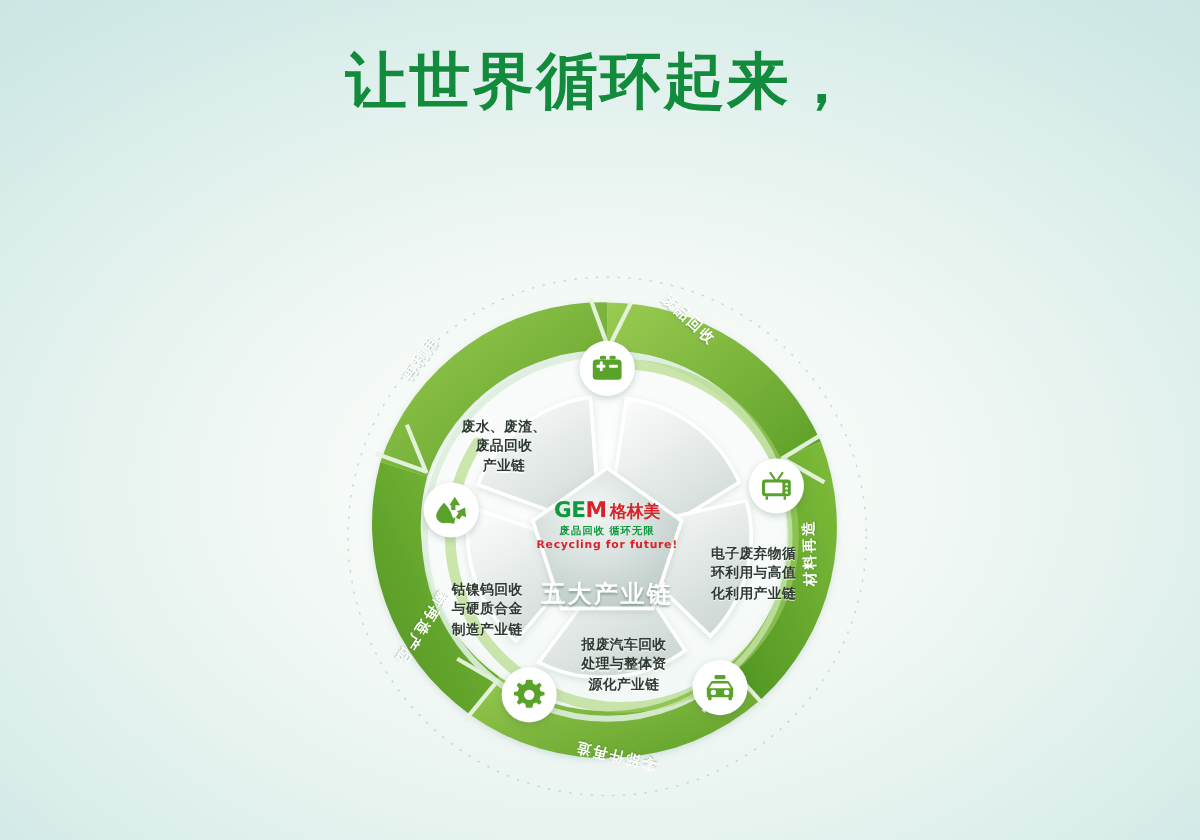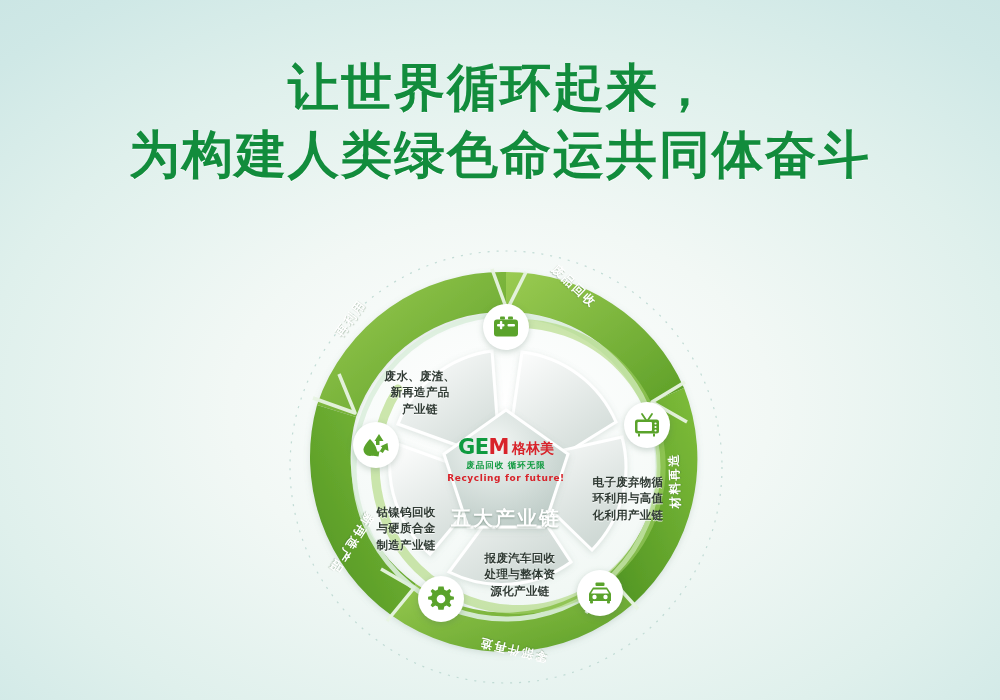--- a/index.html
+++ b/index.html
@@ -4,21 +4,21 @@
 <style>
   html,body{margin:0;padding:0;}
   body{
     width:1000px;height:700px;overflow:hidden;
     font-family:"Liberation Sans","DejaVu Sans",sans-serif;
     background:
       radial-gradient(ellipse 900px 620px at 50% 58%, #ffffff 0%, #f2f8f5 30%, #dff0ec 58%, #cfe8e6 78%, #c5e2e1 100%),
       linear-gradient(160deg,#e9f5ef 0%,#d8ece9 45%,#c8e3e3 100%);
     position:relative;
   }
-  .stage{position:absolute;inset:0;margin-top:20px;}
+  .stage{position:absolute;inset:0;}
 
   
   .headline{
     position:absolute;left:0;right:0;top:34px;
     text-align:center;
     color:#128c3c;
     font-weight:bold;
     letter-spacing:2px;
     line-height:1.32;
     text-shadow:0 1px 0 rgba(255,255,255,.55);
@@ -53,21 +53,21 @@
   
   .center-logo{
     position:absolute;left:155px;top:205px;width:130px;text-align:center;
   }
   .logo-mark{
     display:flex;align-items:center;justify-content:center;gap:3px;
     line-height:1;
   }
   .gem{
     font-family:"DejaVu Sans",sans-serif;
-    font-weight:bold;font-size:21px;color:#0f9a3f;letter-spacing:-.5px;
+    font-weight:bold;font-size:18px;color:#0f9a3f;letter-spacing:-.5px;
   }
   .gem .mm{color:#d8232a;}
   .gem-cn{font-size:14px;font-weight:bold;color:#d8232a;letter-spacing:0;}
   .logo-slogan{
     margin-top:2px;font-size:8.5px;color:#0f9a3f;font-weight:bold;letter-spacing:1px;
   }
   .logo-en{
     margin-top:1px;font-size:9px;color:#d8232a;font-weight:bold;letter-spacing:.6px;
     font-family:"DejaVu Sans",sans-serif;
   }
@@ -99,21 +99,20 @@
   #ic-gear{left:132px;top:344px;}
   #ic-recycle{left:67px;top:190px;}
 </style>
 </head>
 <body>
 
 <div class="stage">
 
   <div class="headline">
     <span class="l1">让世界循环起来，</span>
-    <span class="l2">为构建人类绿色命运共同体奋斗</span>
   </div>
 
   <div class="diagram">
 
     <svg width="440" height="470" viewBox="0 0 440 470">
       <defs>
         <linearGradient id="gOuterA" x1="0" y1="0" x2="1" y2="1">
           <stop offset="0%" stop-color="#9acb52"></stop>
             <stop offset="100%" stop-color="#5d9f27"></stop>
         </linearGradient>
@@ -181,21 +180,21 @@
       <path d="M220 178 L282 222 L258 295 L182 295 L158 222 Z" fill="url(#gCenter)" stroke="#ffffff" stroke-width="3" filter="url(#soft)"></path>
     </svg>
 
     <div class="ring-label" id="rl-reuse">再利用</div>
     <div class="ring-label" id="rl-scrap">废品回收</div>
     <div class="ring-label" id="rl-material">材料再造</div>
     <div class="ring-label" id="rl-parts">零部件再造</div>
     <div class="ring-label" id="rl-product">新再造产品</div>
 
     <div class="petal-label" id="pl0">废水、废渣、
-新再造产品
+废品回收
 产业链</div>
     <div class="petal-label" id="pl2">电子废弃物循
 环利用与高值
 化利用产业链</div>
     <div class="petal-label" id="pl3">报废汽车回收
 处理与整体资
 源化产业链</div>
     <div class="petal-label" id="pl4">钴镍钨回收
 与硬质合金
 制造产业链</div>

